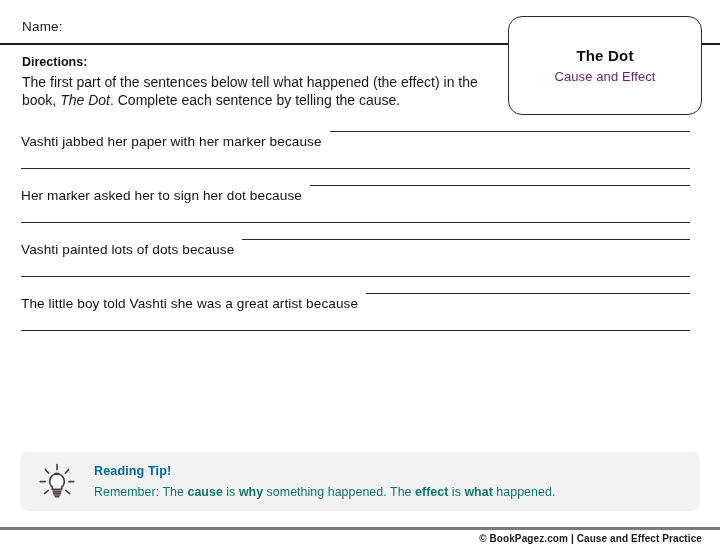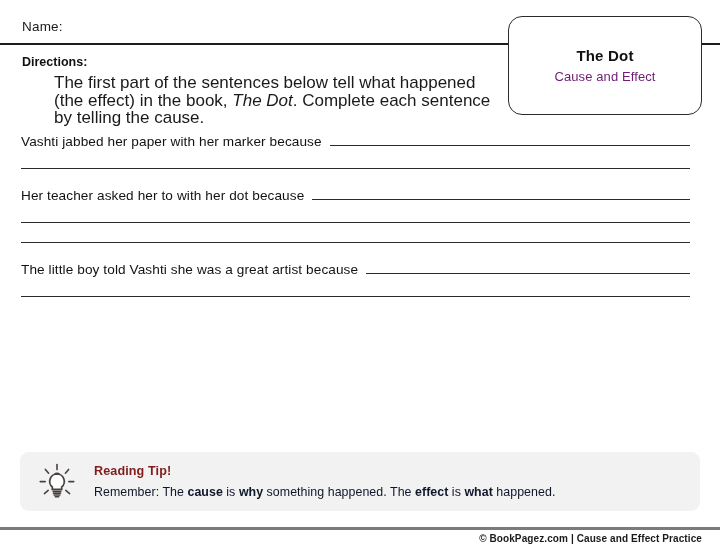--- a/index.html
+++ b/index.html
@@ -85,42 +85,41 @@
     top: 55px;
     width: 470px;
   }
   .directions-label {
     font-size: 12.5px;
     font-weight: bold;
     color: #111111;
     margin-bottom: 5px;
   }
   .directions-body {
-    font-size: 17px;
+    font-size: 14px;
     line-height: 17.5px;
     color: #1a1a1a;
-    margin-left: 32px;
   }
   .directions-body em {
     font-style: italic;
   }
 
   
   .questions {
     position: absolute;
     left: 21px;
     top: 134px;
     width: 669px;
   }
   .q-item {
     margin-bottom: 19px;
   }
   .q-line1 {
     display: flex;
-    align-items: flex-end;
+    align-items: flex-start;
     white-space: nowrap;
   }
   .q-text {
     font-size: 13.6px;
     color: #121212;
     letter-spacing: 0.1px;
   }
   .q-blank {
     flex: 1 1 auto;
     height: 0;
@@ -160,26 +159,26 @@
   .tip-body {
     margin-left: 14px;
     display: flex;
     flex-direction: column;
     justify-content: center;
     gap: 7px;
   }
   .tip-title {
     font-size: 12.6px;
     font-weight: bold;
-    color: #7f1d1d;
+    color: #0369a1;
     letter-spacing: 0.1px;
   }
   .tip-text {
     font-size: 12.4px;
-    color: #0f172a;
+    color: #0f766e;
     letter-spacing: 0.05px;
   }
   .tip-text b {
     font-weight: bold;
   }
 
   
   .footer-rule {
     position: absolute;
     left: 0;
@@ -222,27 +221,31 @@
     <div class="q-item">
       <div class="q-line1">
         <span class="q-text">Vashti jabbed her paper with her marker because</span>
         <span class="q-blank"></span>
       </div>
       <div class="q-line2"></div>
     </div>
 
     <div class="q-item">
       <div class="q-line1">
-        <span class="q-text">Her teacher asked her to with her dot because</span>
-        <span class="q-blank"></span>
-      </div>
-      <div class="q-line2"></div>
-    </div>
-
-    <div class="q-item">
+        <span class="q-text">Her marker asked her to sign her dot because</span>
+        <span class="q-blank"></span>
+      </div>
+      <div class="q-line2"></div>
+    </div>
+
+    <div class="q-item">
+      <div class="q-line1">
+        <span class="q-text">Vashti painted lots of dots because</span>
+        <span class="q-blank"></span>
+      </div>
       <div class="q-line2"></div>
     </div>
 
     <div class="q-item">
       <div class="q-line1">
         <span class="q-text">The little boy told Vashti she was a great artist because</span>
         <span class="q-blank"></span>
       </div>
       <div class="q-line2"></div>
     </div>

